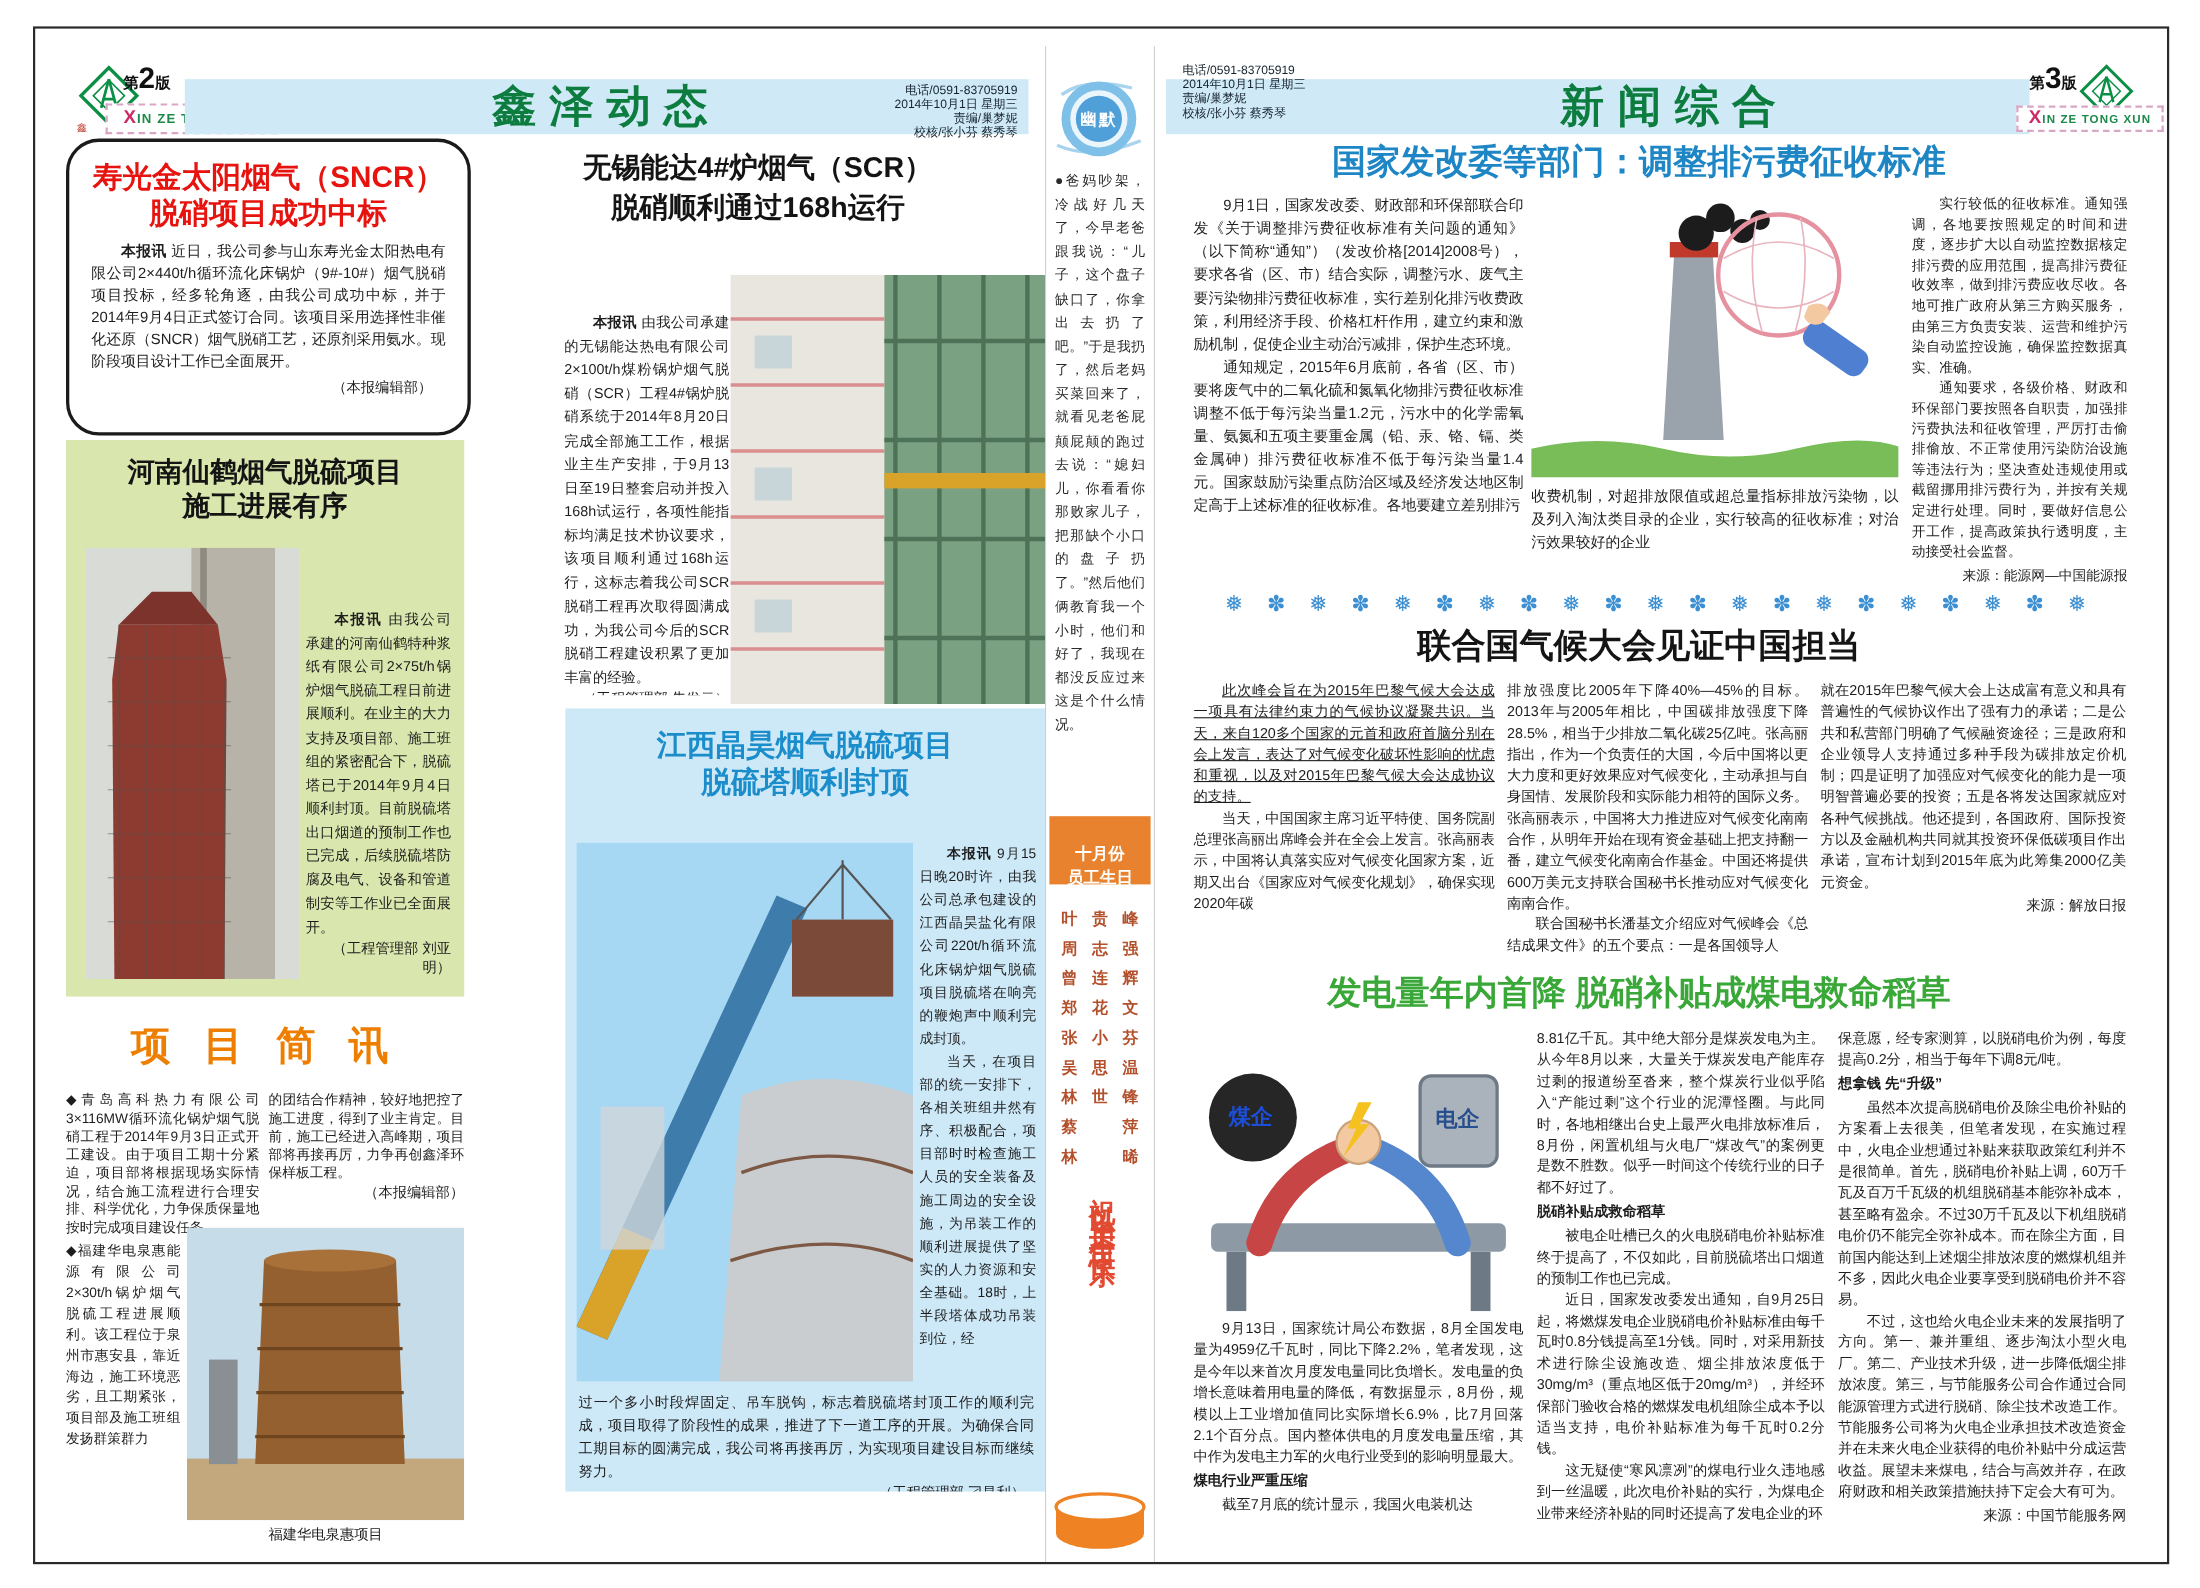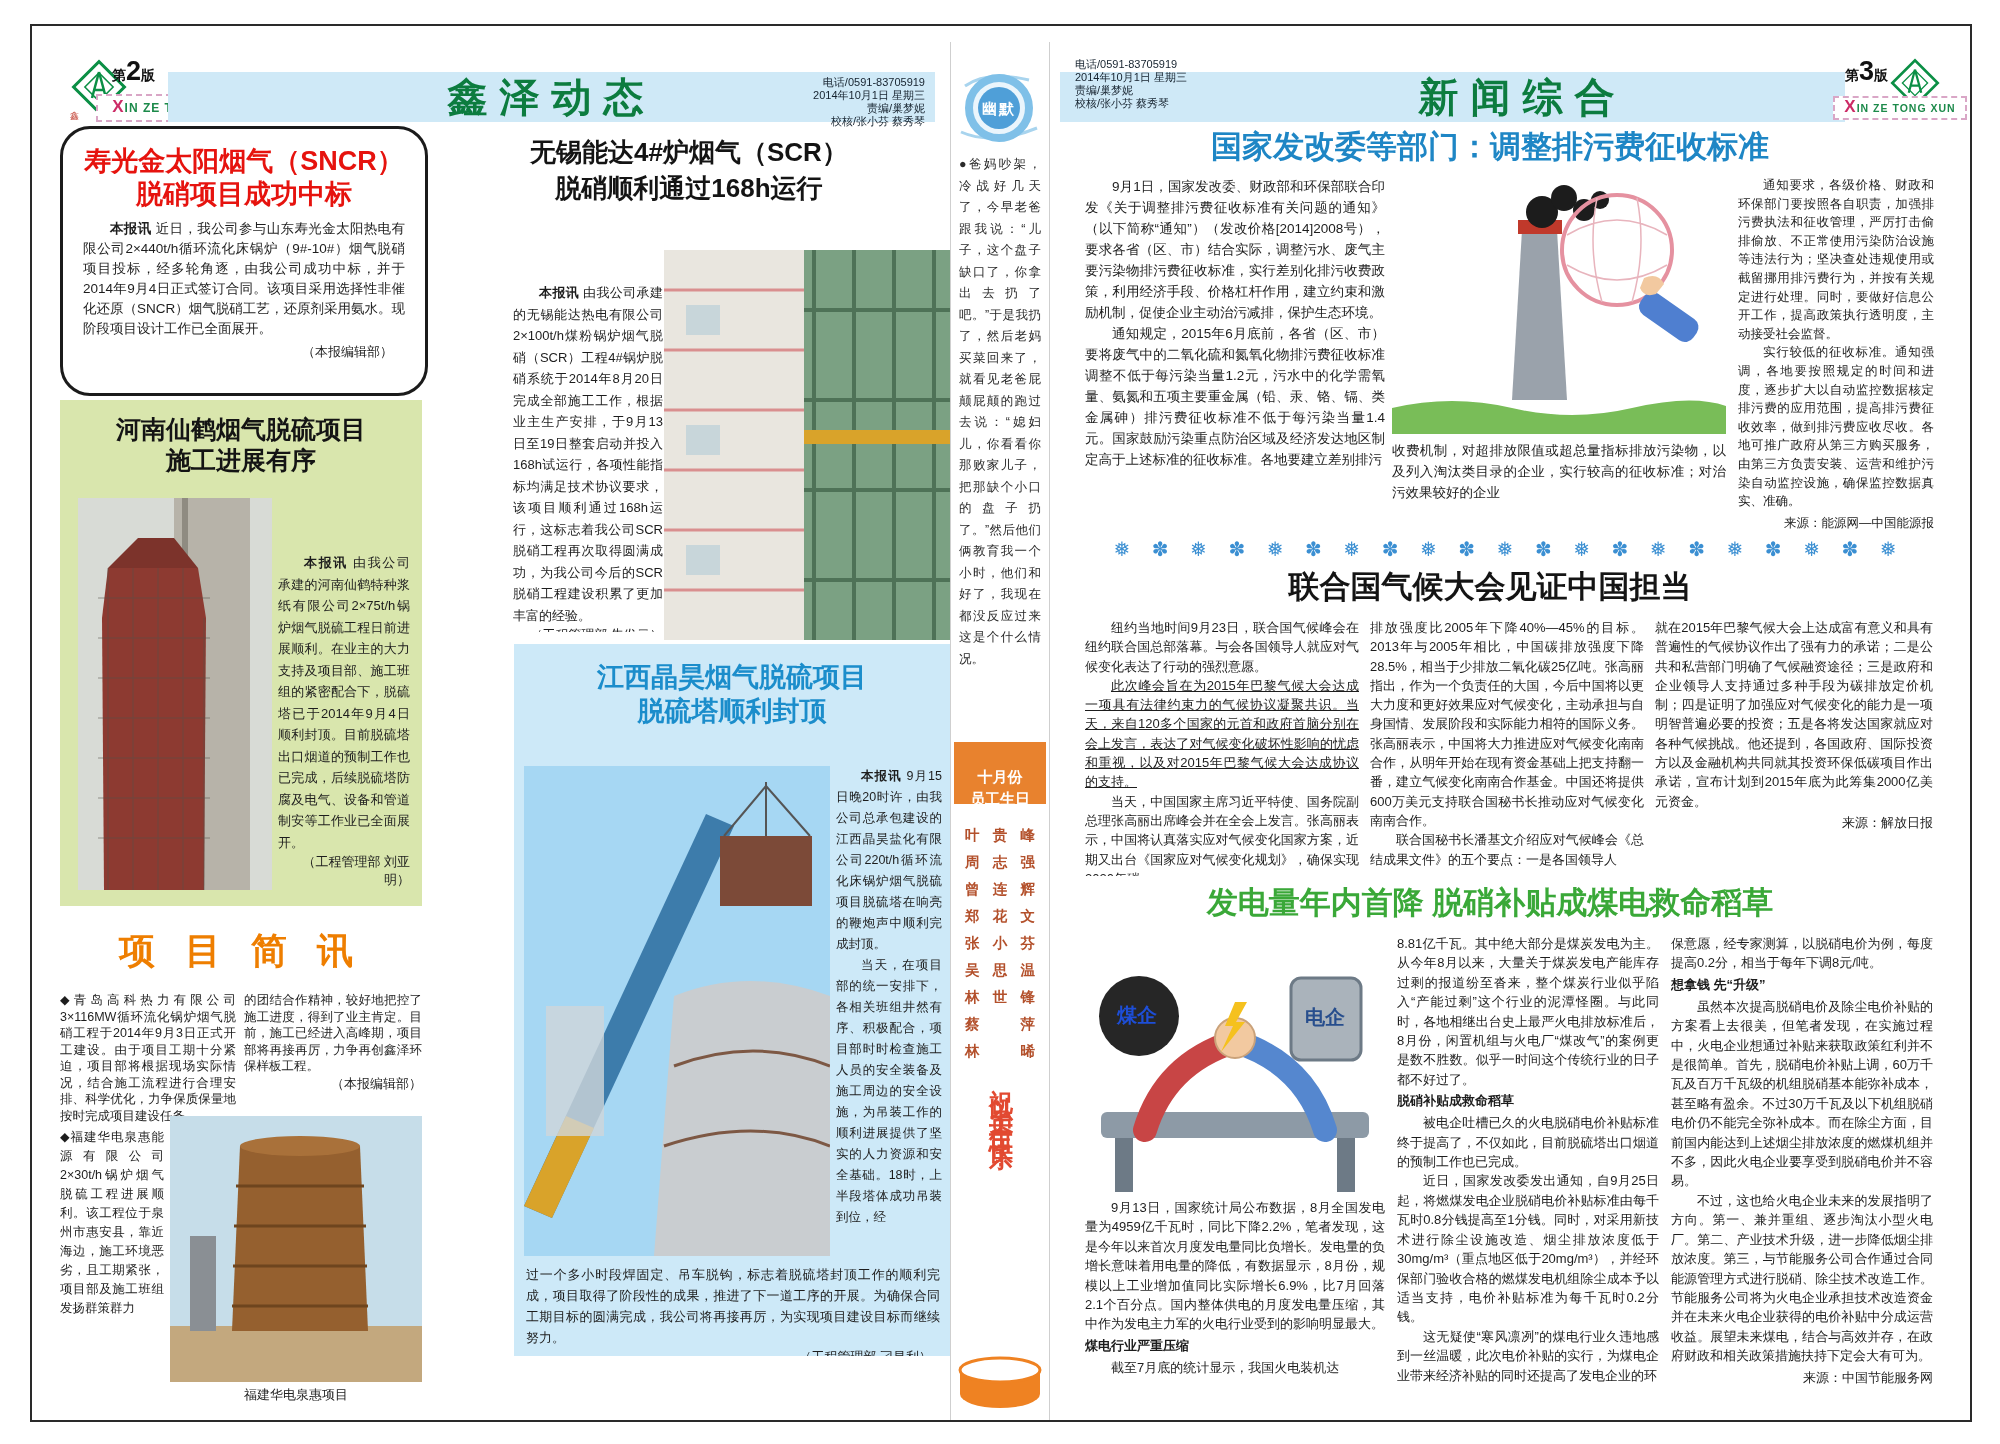--- a/index.html
+++ b/index.html
@@ -269,30 +269,29 @@
           </g>
           <rect x="258" y="118" width="64" height="26" rx="10" transform="rotate(35 258 118)" fill="#4f7fd0"></rect>
           <path d="M252 108 q14 -6 20 6 l-8 10 q-12 4 -16 -6 Z" fill="#f2c9a0"></path>
           <path d="M0 238 Q60 224 120 238 T240 238 T334 236 L334 264 L0 264 Z" fill="#79bd58"></path>
         </svg>
     </div>
     <div class="abs clip" style="left:1392px;top:440px;width:334px;height:94px;">
       <p class="body" style="font-size:13.5px;line-height:21px;">收费机制，对超排放限值或超总量指标排放污染物，以及列入淘汰类目录的企业，实行较高的征收标准；对治污效果较好的企业</p>
     </div>
     <div class="abs clip" style="left:1738px;top:176px;width:196px;height:358px;">
+      <p class="body ind" style="font-size:12.5px;line-height:18.6px;">实行较低的征收标准。通知强调，各地要按照规定的时间和进度，逐步扩大以自动监控数据核定排污费的应用范围，提高排污费征收效率，做到排污费应收尽收。各地可推广政府从第三方购买服务，由第三方负责安装、运营和维护污染自动监控设施，确保监控数据真实、准确。</p>
       <p class="body ind" style="font-size:12.5px;line-height:18.6px;">通知要求，各级价格、财政和环保部门要按照各自职责，加强排污费执法和征收管理，严厉打击偷排偷放、不正常使用污染防治设施等违法行为；坚决查处违规使用或截留挪用排污费行为，并按有关规定进行处理。同时，要做好信息公开工作，提高政策执行透明度，主动接受社会监督。</p>
-      <p class="body ind" style="font-size:12.5px;line-height:18.6px;">实行较低的征收标准。通知强调，各地要按照规定的时间和进度，逐步扩大以自动监控数据核定排污费的应用范围，提高排污费征收效率，做到排污费应收尽收。各地可推广政府从第三方购买服务，由第三方负责安装、运营和维护污染自动监控设施，确保监控数据真实、准确。</p>
       <div class="src body" style="font-size:12.5px;">来源：能源网—中国能源报</div>
     </div>
 
     <div class="abs snow" style="left:1085px;top:534px;width:848px;">❅ ✽ ❅ ✽ ❅ ✽ ❅ ✽ ❅ ✽ ❅ ✽ ❅ ✽ ❅ ✽ ❅ ✽ ❅ ✽ ❅</div>
 
     <h2 class="abs t3b" style="left:1110px;top:568px;width:760px;">联合国气候大会见证中国担当</h2>
     <div class="abs clip" style="left:1085px;top:618px;width:274px;height:258px;">
-      <p class="body ind" style="line-height:19.3px;">纽约当地时间9月23日，联合国气候峰会在纽约联合国总部落幕。与会各国领导人就应对气候变化表达了行动的强烈意愿。</p>
       <p class="body ind" style="line-height:19.3px;text-decoration:underline;">此次峰会旨在为2015年巴黎气候大会达成一项具有法律约束力的气候协议凝聚共识。当天，来自120多个国家的元首和政府首脑分别在会上发言，表达了对气候变化破坏性影响的忧虑和重视，以及对2015年巴黎气候大会达成协议的支持。</p>
       <p class="body ind" style="line-height:19.3px;">当天，中国国家主席习近平特使、国务院副总理张高丽出席峰会并在全会上发言。张高丽表示，中国将认真落实应对气候变化国家方案，近期又出台《国家应对气候变化规划》，确保实现2020年碳</p>
     </div>
     <div class="abs clip" style="left:1370px;top:618px;width:274px;height:258px;">
       <p class="body" style="line-height:19.3px;">排放强度比2005年下降40%—45%的目标。2013年与2005年相比，中国碳排放强度下降28.5%，相当于少排放二氧化碳25亿吨。张高丽指出，作为一个负责任的大国，今后中国将以更大力度和更好效果应对气候变化，主动承担与自身国情、发展阶段和实际能力相符的国际义务。张高丽表示，中国将大力推进应对气候变化南南合作，从明年开始在现有资金基础上把支持翻一番，建立气候变化南南合作基金。中国还将提供600万美元支持联合国秘书长推动应对气候变化南南合作。</p>
       <p class="body ind" style="line-height:19.3px;">联合国秘书长潘基文介绍应对气候峰会《总结成果文件》的五个要点：一是各国领导人</p>
     </div>
     <div class="abs clip" style="left:1655px;top:618px;width:278px;height:258px;">
       <p class="body" style="line-height:19.3px;">就在2015年巴黎气候大会上达成富有意义和具有普遍性的气候协议作出了强有力的承诺；二是公共和私营部门明确了气候融资途径；三是政府和企业领导人支持通过多种手段为碳排放定价机制；四是证明了加强应对气候变化的能力是一项明智普遍必要的投资；五是各将发达国家就应对各种气候挑战。他还提到，各国政府、国际投资方以及金融机构共同就其投资环保低碳项目作出承诺，宣布计划到2015年底为此筹集2000亿美元资金。</p>
       <div class="src body">来源：解放日报</div>

